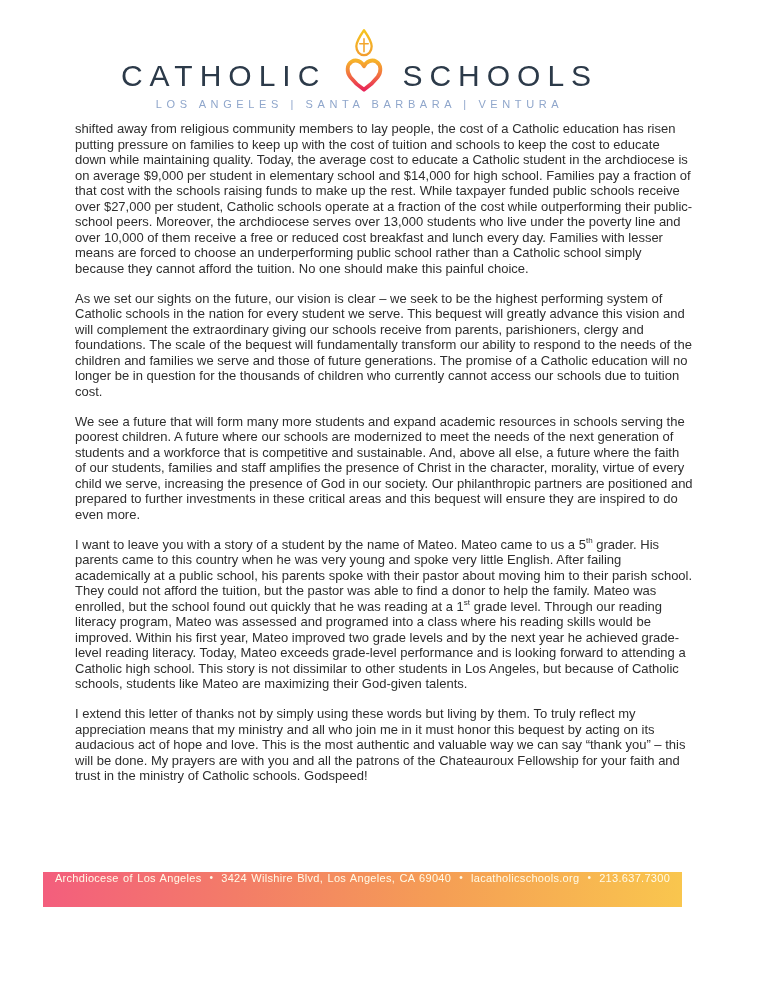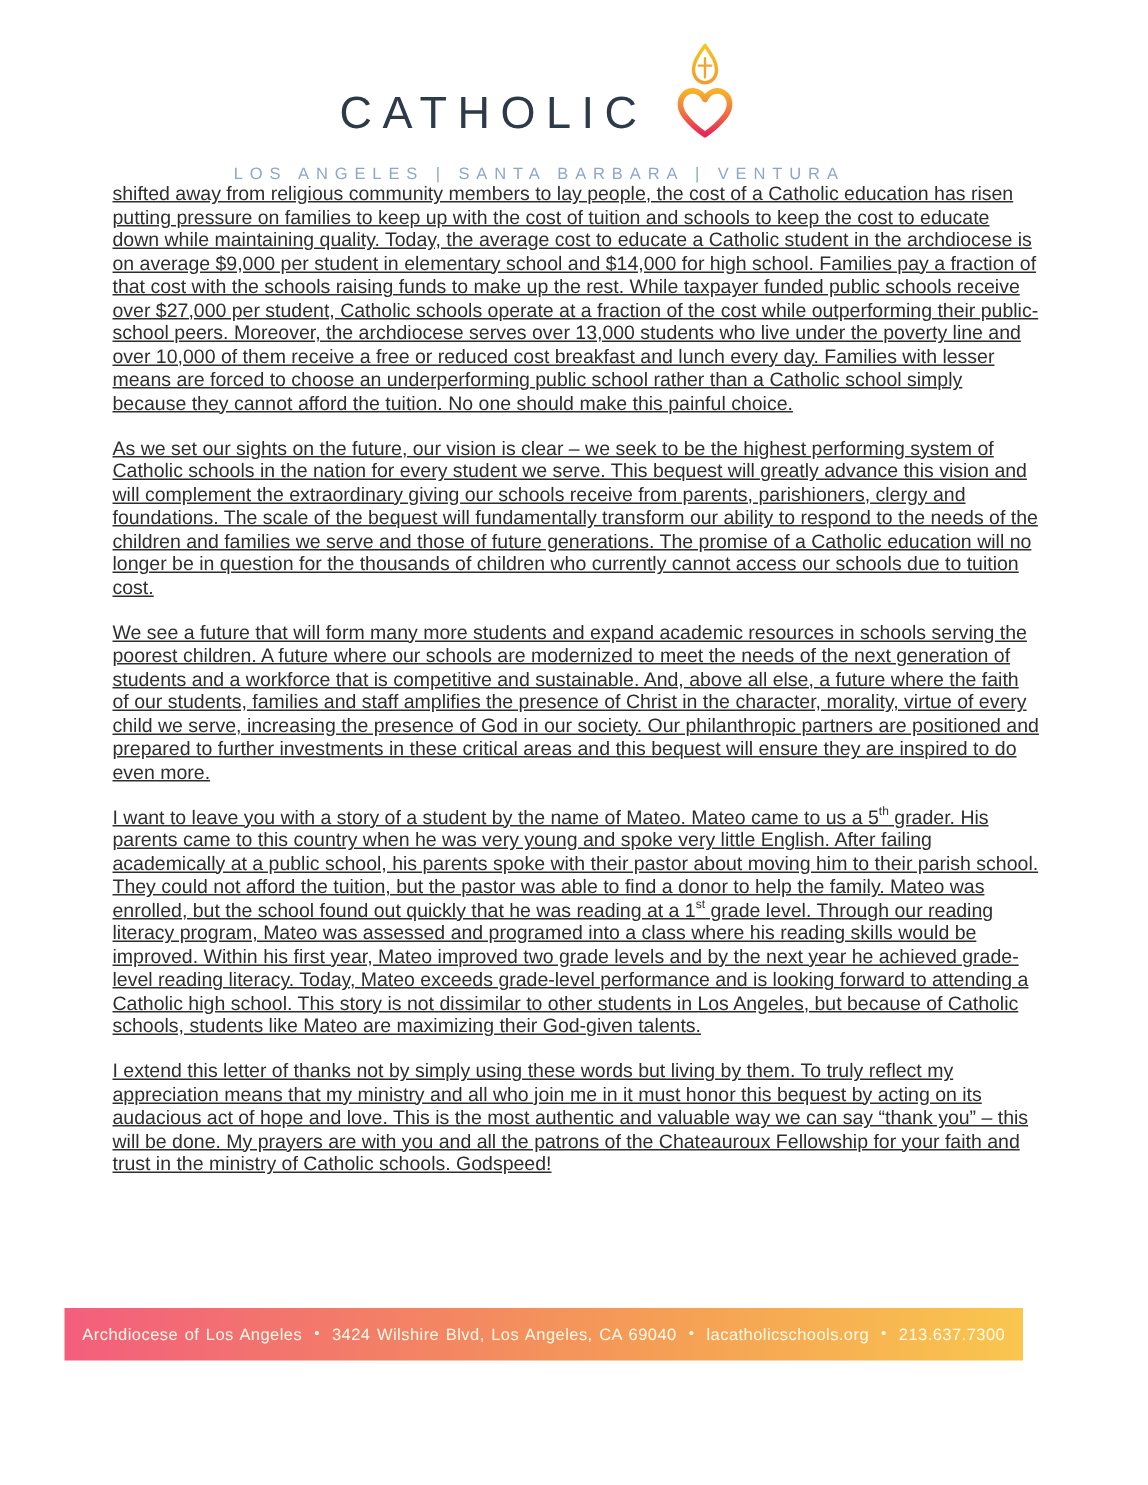--- a/index.html
+++ b/index.html
@@ -26,41 +26,41 @@
     transform:translateX(-23px);
   }
   .logo-row{display:flex;align-items:flex-end;gap:15px;height:64px;}
   .brand{
     font-size:30px;font-weight:400;letter-spacing:7px;line-height:0.95;
     color:var(--brand-text);
   }
   .logo-icon{display:block;}
   .logo-icon svg{width:46px;height:74px;display:block;margin-bottom:-11px;}
   .regions{
-    margin-top:20px;
+    margin-top:8px;
     font-size:11px;letter-spacing:4.6px;
     color:var(--regions-text);
     white-space:nowrap;
     text-align:center;
   }
   .body-text{
     position:absolute;left:75px;top:121px;width:618px;
     font-size:13px;line-height:15.5px;color:var(--body-text);
     text-align:left;
   }
-  .body-text p{margin:0 0 14.5px 0;text-decoration:underline;}
+  .body-text p{margin:0 0 14.5px 0;}
   .body-text sup{font-size:8px;line-height:0;vertical-align:super;margin-top:28px;}
   .footer-bar{
     position:absolute;left:43px;top:872px;width:639px;height:35px;
     background:linear-gradient(90deg,
       var(--footer-gradient-left) 0%,
       var(--footer-gradient-mid1) 30%,
       var(--footer-gradient-mid2) 62%,
       var(--footer-gradient-right) 100%);
-    display:flex;align-items:center;justify-content:center;
+    display:flex;justify-content:center;
     color:var(--footer-text);
     font-size:11px;letter-spacing:0.3px;word-spacing:1px;
     white-space:nowrap;
   }
   .footer-bar .sep{margin:0 8px;font-size:10px;}
 </style>
 </head>
 <body>
 
 <div class="page">
@@ -79,20 +79,21 @@
               <stop offset="0" stop-color="#f6b32a"></stop>
               <stop offset="0.45" stop-color="#f2783f"></stop>
               <stop offset="1" stop-color="#e82558"></stop>
             </linearGradient>
           </defs>
           <path d="M30 3 C23 13, 20 18, 20 24 C20 31, 24.5 35.5, 30 35.5 C35.5 35.5, 40 31, 40 24 C40 18, 37 13, 30 3 Z" fill="none" stroke="url(#flameGrad)" stroke-width="3" stroke-linejoin="round"></path>
           <path d="M30 14 L30 31 M24.5 20.5 L35.5 20.5" fill="none" stroke="#f2a52c" stroke-width="2" stroke-linecap="round"></path>
           <path d="M30 50 C27 43.5, 19.5 40.5, 14 44 C7.5 48.2, 7 57, 12.2 64 C17 70.3, 24 76.5, 30 80.5 C36 76.5, 43 70.3, 47.8 64 C53 57, 52.5 48.2, 46 44 C40.5 40.5, 33 43.5, 30 50 Z" fill="none" stroke="url(#heartGrad)" stroke-width="5" stroke-linejoin="round" stroke-linecap="round"></path>
         </svg>
       </span>
+      <span class="brand">SCHOOLS</span>
     </div>
     <div class="regions">LOS ANGELES | SANTA BARBARA | VENTURA</div>
   </header>
 
   <main class="body-text">
     <p>shifted away from religious community members to lay people, the cost of a Catholic education has risen putting pressure on families to keep up with the cost of tuition and schools to keep the cost to educate down while maintaining quality. Today, the average cost to educate a Catholic student in the archdiocese is on average $9,000 per student in elementary school and $14,000 for high school. Families pay a fraction of that cost with the schools raising funds to make up the rest. While taxpayer funded public schools receive over $27,000 per student, Catholic schools operate at a fraction of the cost while outperforming their public-school peers. Moreover, the archdiocese serves over 13,000 students who live under the poverty line and over 10,000 of them receive a free or reduced cost breakfast and lunch every day. Families with lesser means are forced to choose an underperforming public school rather than a Catholic school simply because they cannot afford the tuition. No one should make this painful choice.</p>
     <p>As we set our sights on the future, our vision is clear – we seek to be the highest performing system of Catholic schools in the nation for every student we serve. This bequest will greatly advance this vision and will complement the extraordinary giving our schools receive from parents, parishioners, clergy and foundations. The scale of the bequest will fundamentally transform our ability to respond to the needs of the children and families we serve and those of future generations. The promise of a Catholic education will no longer be in question for the thousands of children who currently cannot access our schools due to tuition cost.</p>
     <p>We see a future that will form many more students and expand academic resources in schools serving the poorest children. A future where our schools are modernized to meet the needs of the next generation of students and a workforce that is competitive and sustainable. And, above all else, a future where the faith of our students, families and staff amplifies the presence of Christ in the character, morality, virtue of every child we serve, increasing the presence of God in our society. Our philanthropic partners are positioned and prepared to further investments in these critical areas and this bequest will ensure they are inspired to do even more.</p>
     <p><span>I want to leave you with a story of a student by the name of Mateo. Mateo came to us a 5</span><sup>th</sup><span> grader. His parents came to this country when he was very young and spoke very little English. After failing academically at a public school, his parents spoke with their pastor about moving him to their parish school. They could not afford the tuition, but the pastor was able to find a donor to help the family. Mateo was enrolled, but the school found out quickly that he was reading at a 1</span><sup>st</sup><span> grade level. Through our reading literacy program, Mateo was assessed and programed into a class where his reading skills would be improved. Within his first year, Mateo improved two grade levels and by the next year he achieved grade-level reading literacy. Today, Mateo exceeds grade-level performance and is looking forward to attending a Catholic high school. This story is not dissimilar to other students in Los Angeles, but because of Catholic schools, students like Mateo are maximizing their God-given talents.</span></p>
     <p>I extend this letter of thanks not by simply using these words but living by them. To truly reflect my appreciation means that my ministry and all who join me in it must honor this bequest by acting on its audacious act of hope and love. This is the most authentic and valuable way we can say “thank you” – this will be done. My prayers are with you and all the patrons of the Chateauroux Fellowship for your faith and trust in the ministry of Catholic schools. Godspeed!</p>

